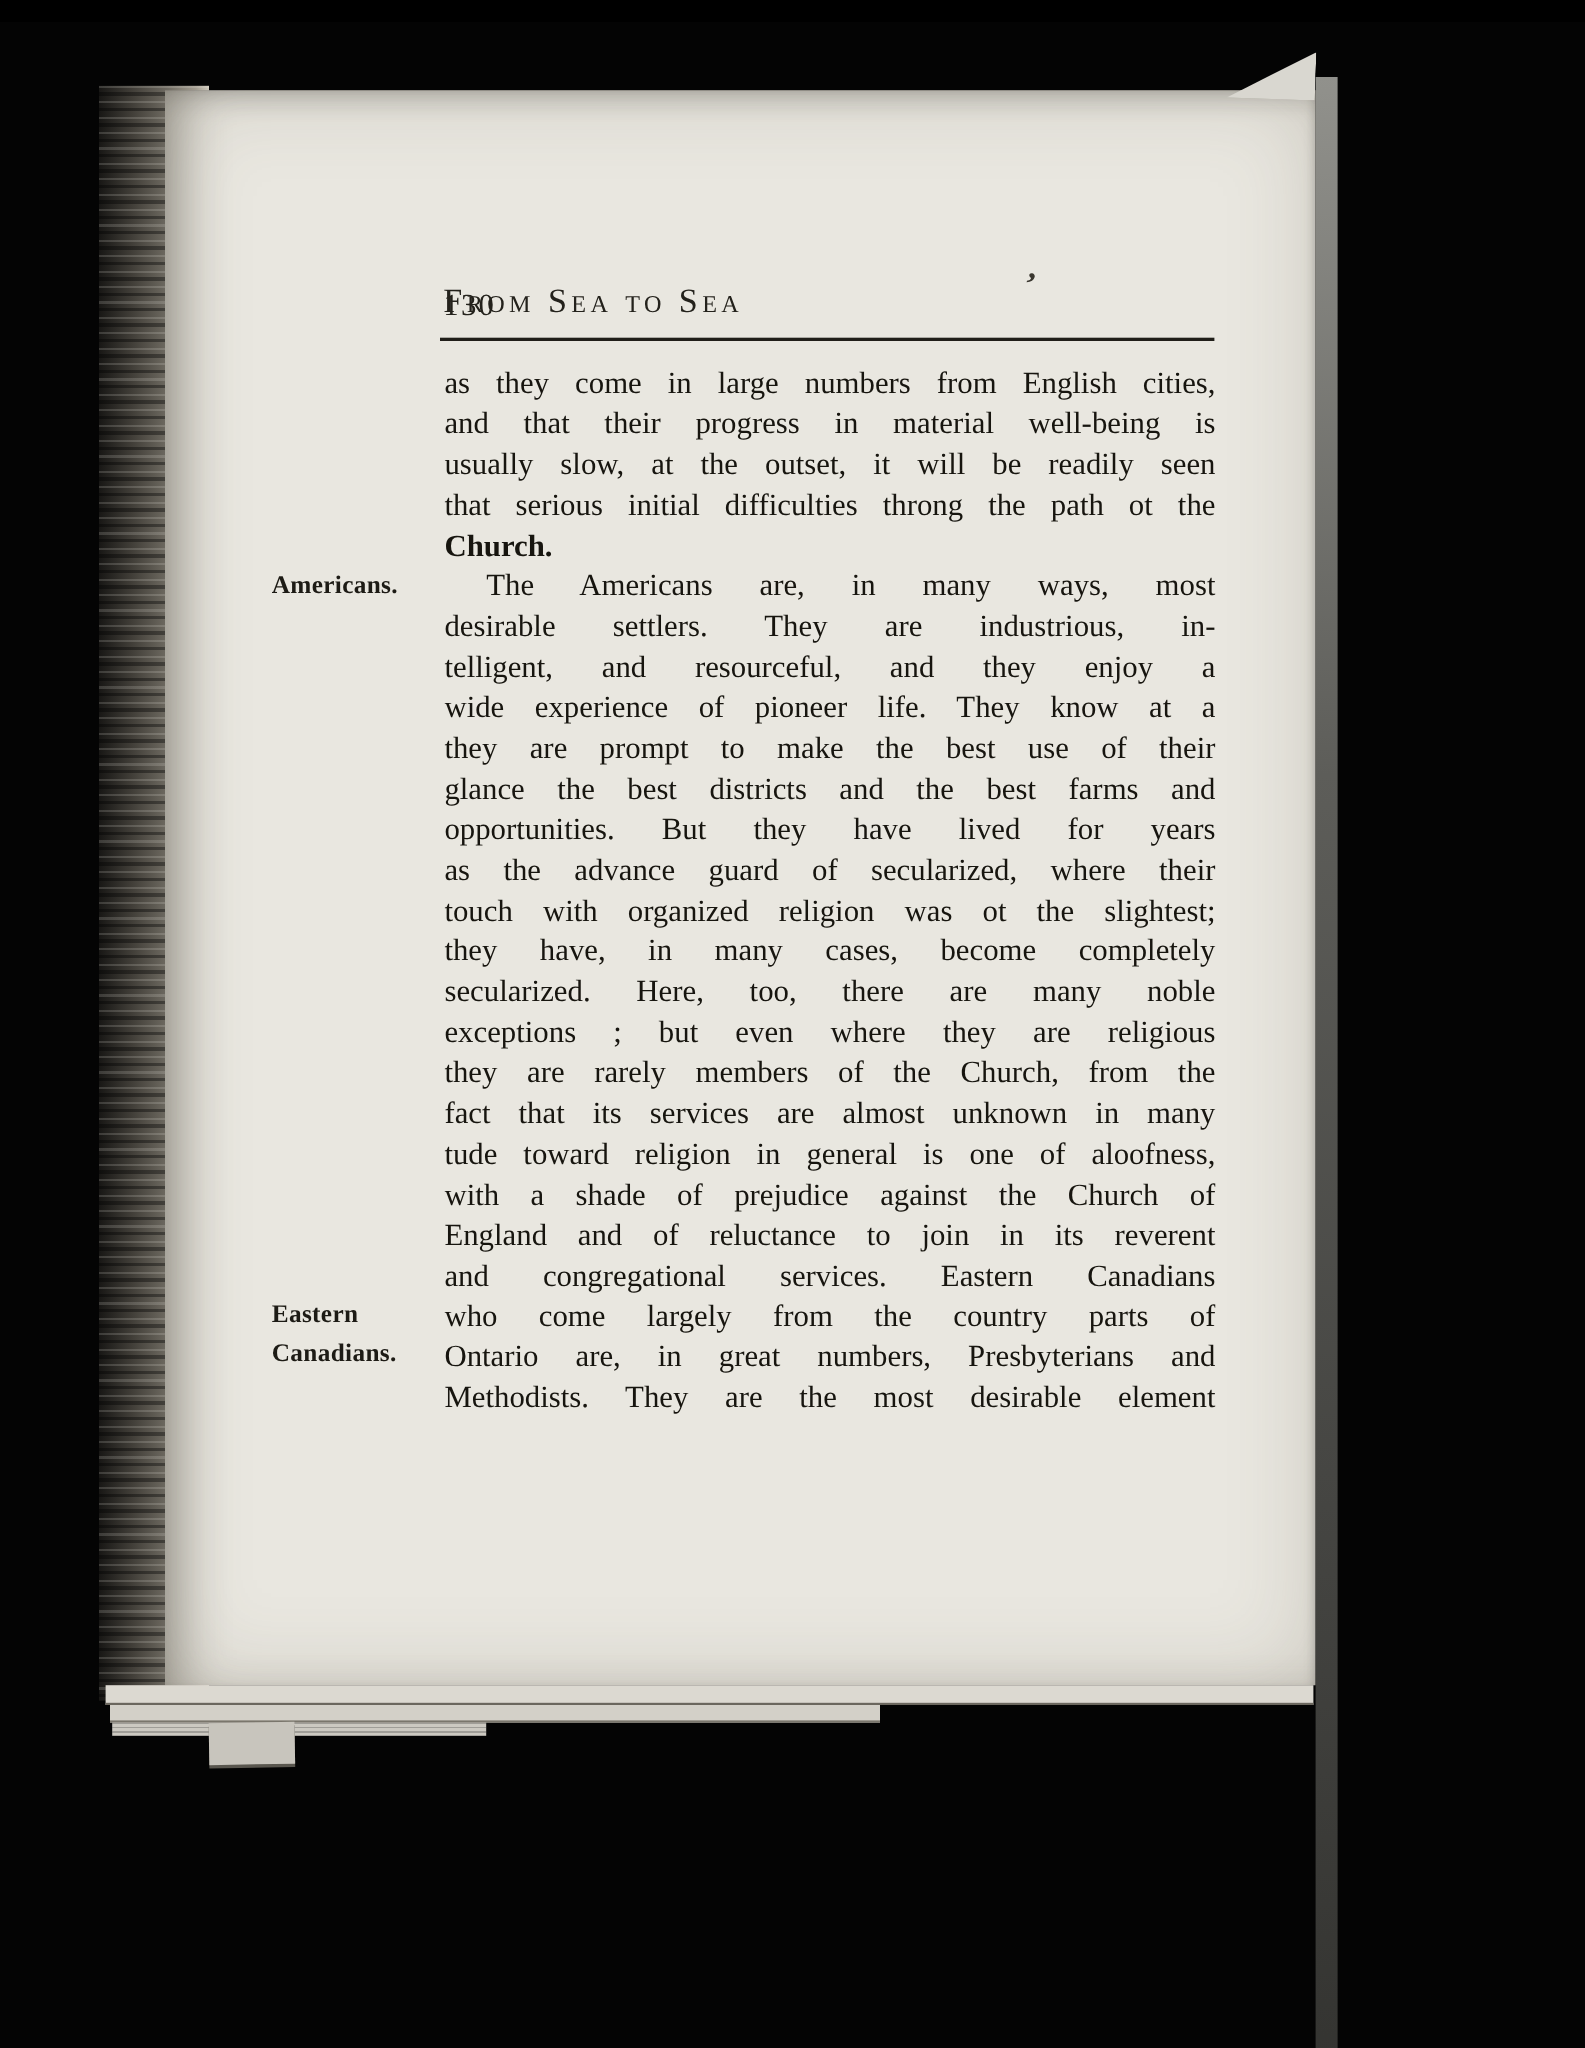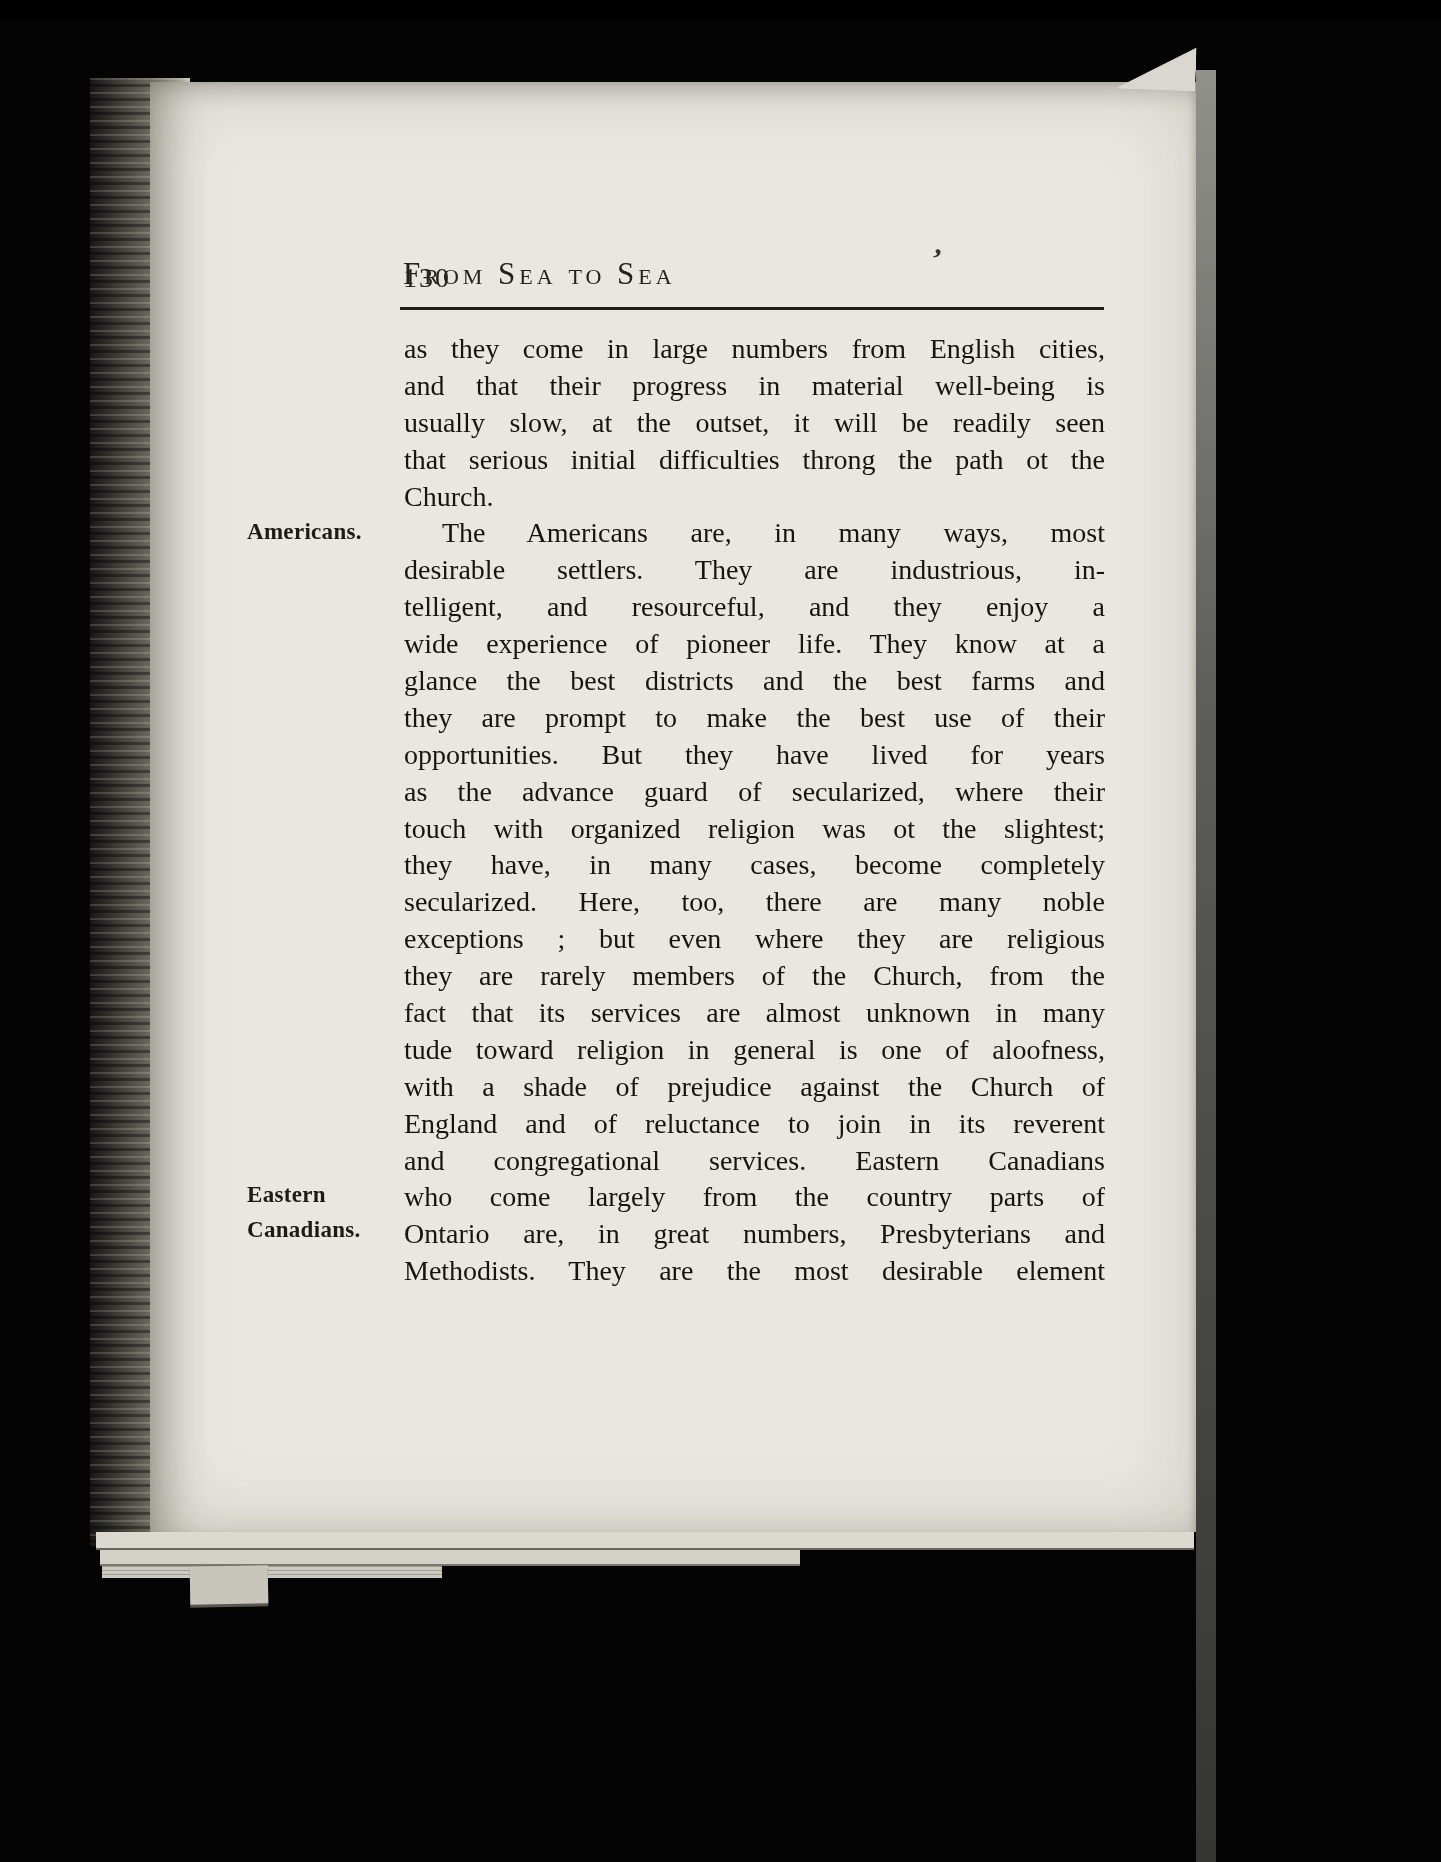--- a/index.html
+++ b/index.html
@@ -86,21 +86,21 @@
   
   .text-column{
     position:absolute;left:404px;top:311px;width:701px;
     font-size:28px;line-height:36.9px;color:#17150f;
   }
   .line{
     text-align:justify;
     text-align-last:justify;
     height:36.9px;overflow:hidden;
   }
-  .line.last{text-align-last:left;}
+  .line.last{text-align-last:left;font-weight:bold;}
   .line.indent{text-indent:38px;}
   
   .margin-note{
     position:absolute;left:247px;width:150px;
     font-weight:bold;font-size:23px;line-height:35px;color:#1d1b15;
     letter-spacing:.3px;
   }
   .note-americans{top:494px;}
   .note-eastern{top:1157px;}
 </style>
@@ -141,22 +141,22 @@
   <div class="text-column">
       <div class="line">as they come in large numbers from English cities,</div>
       <div class="line">and that their progress in material well-being is</div>
       <div class="line">usually slow, at the outset, it will be readily seen</div>
       <div class="line">that serious initial difficulties throng the path ot the</div>
       <div class="line last">Church.</div>
       <div class="line indent">The Americans are, in many ways, most</div>
       <div class="line">desirable settlers. They are industrious, in-</div>
       <div class="line">telligent, and resourceful, and they enjoy a</div>
       <div class="line">wide experience of pioneer life. They know at a</div>
+      <div class="line">they are prompt to make the best use of their</div>
       <div class="line">glance the best districts and the best farms and</div>
-      <div class="line">they are prompt to make the best use of their</div>
       <div class="line">opportunities. But they have lived for years</div>
       <div class="line">as the advance guard of secularized, where their</div>
       <div class="line">touch with organized religion was ot the slightest;</div>
       <div class="line">they have, in many cases, become completely</div>
       <div class="line">secularized. Here, too, there are many noble</div>
       <div class="line">exceptions ; but even where they are religious</div>
       <div class="line">they are rarely members of the Church, from the</div>
       <div class="line">fact that its services are almost unknown in many</div>
       <div class="line">tude toward religion in general is one of aloofness,</div>
       <div class="line">with a shade of prejudice against the Church of</div>

